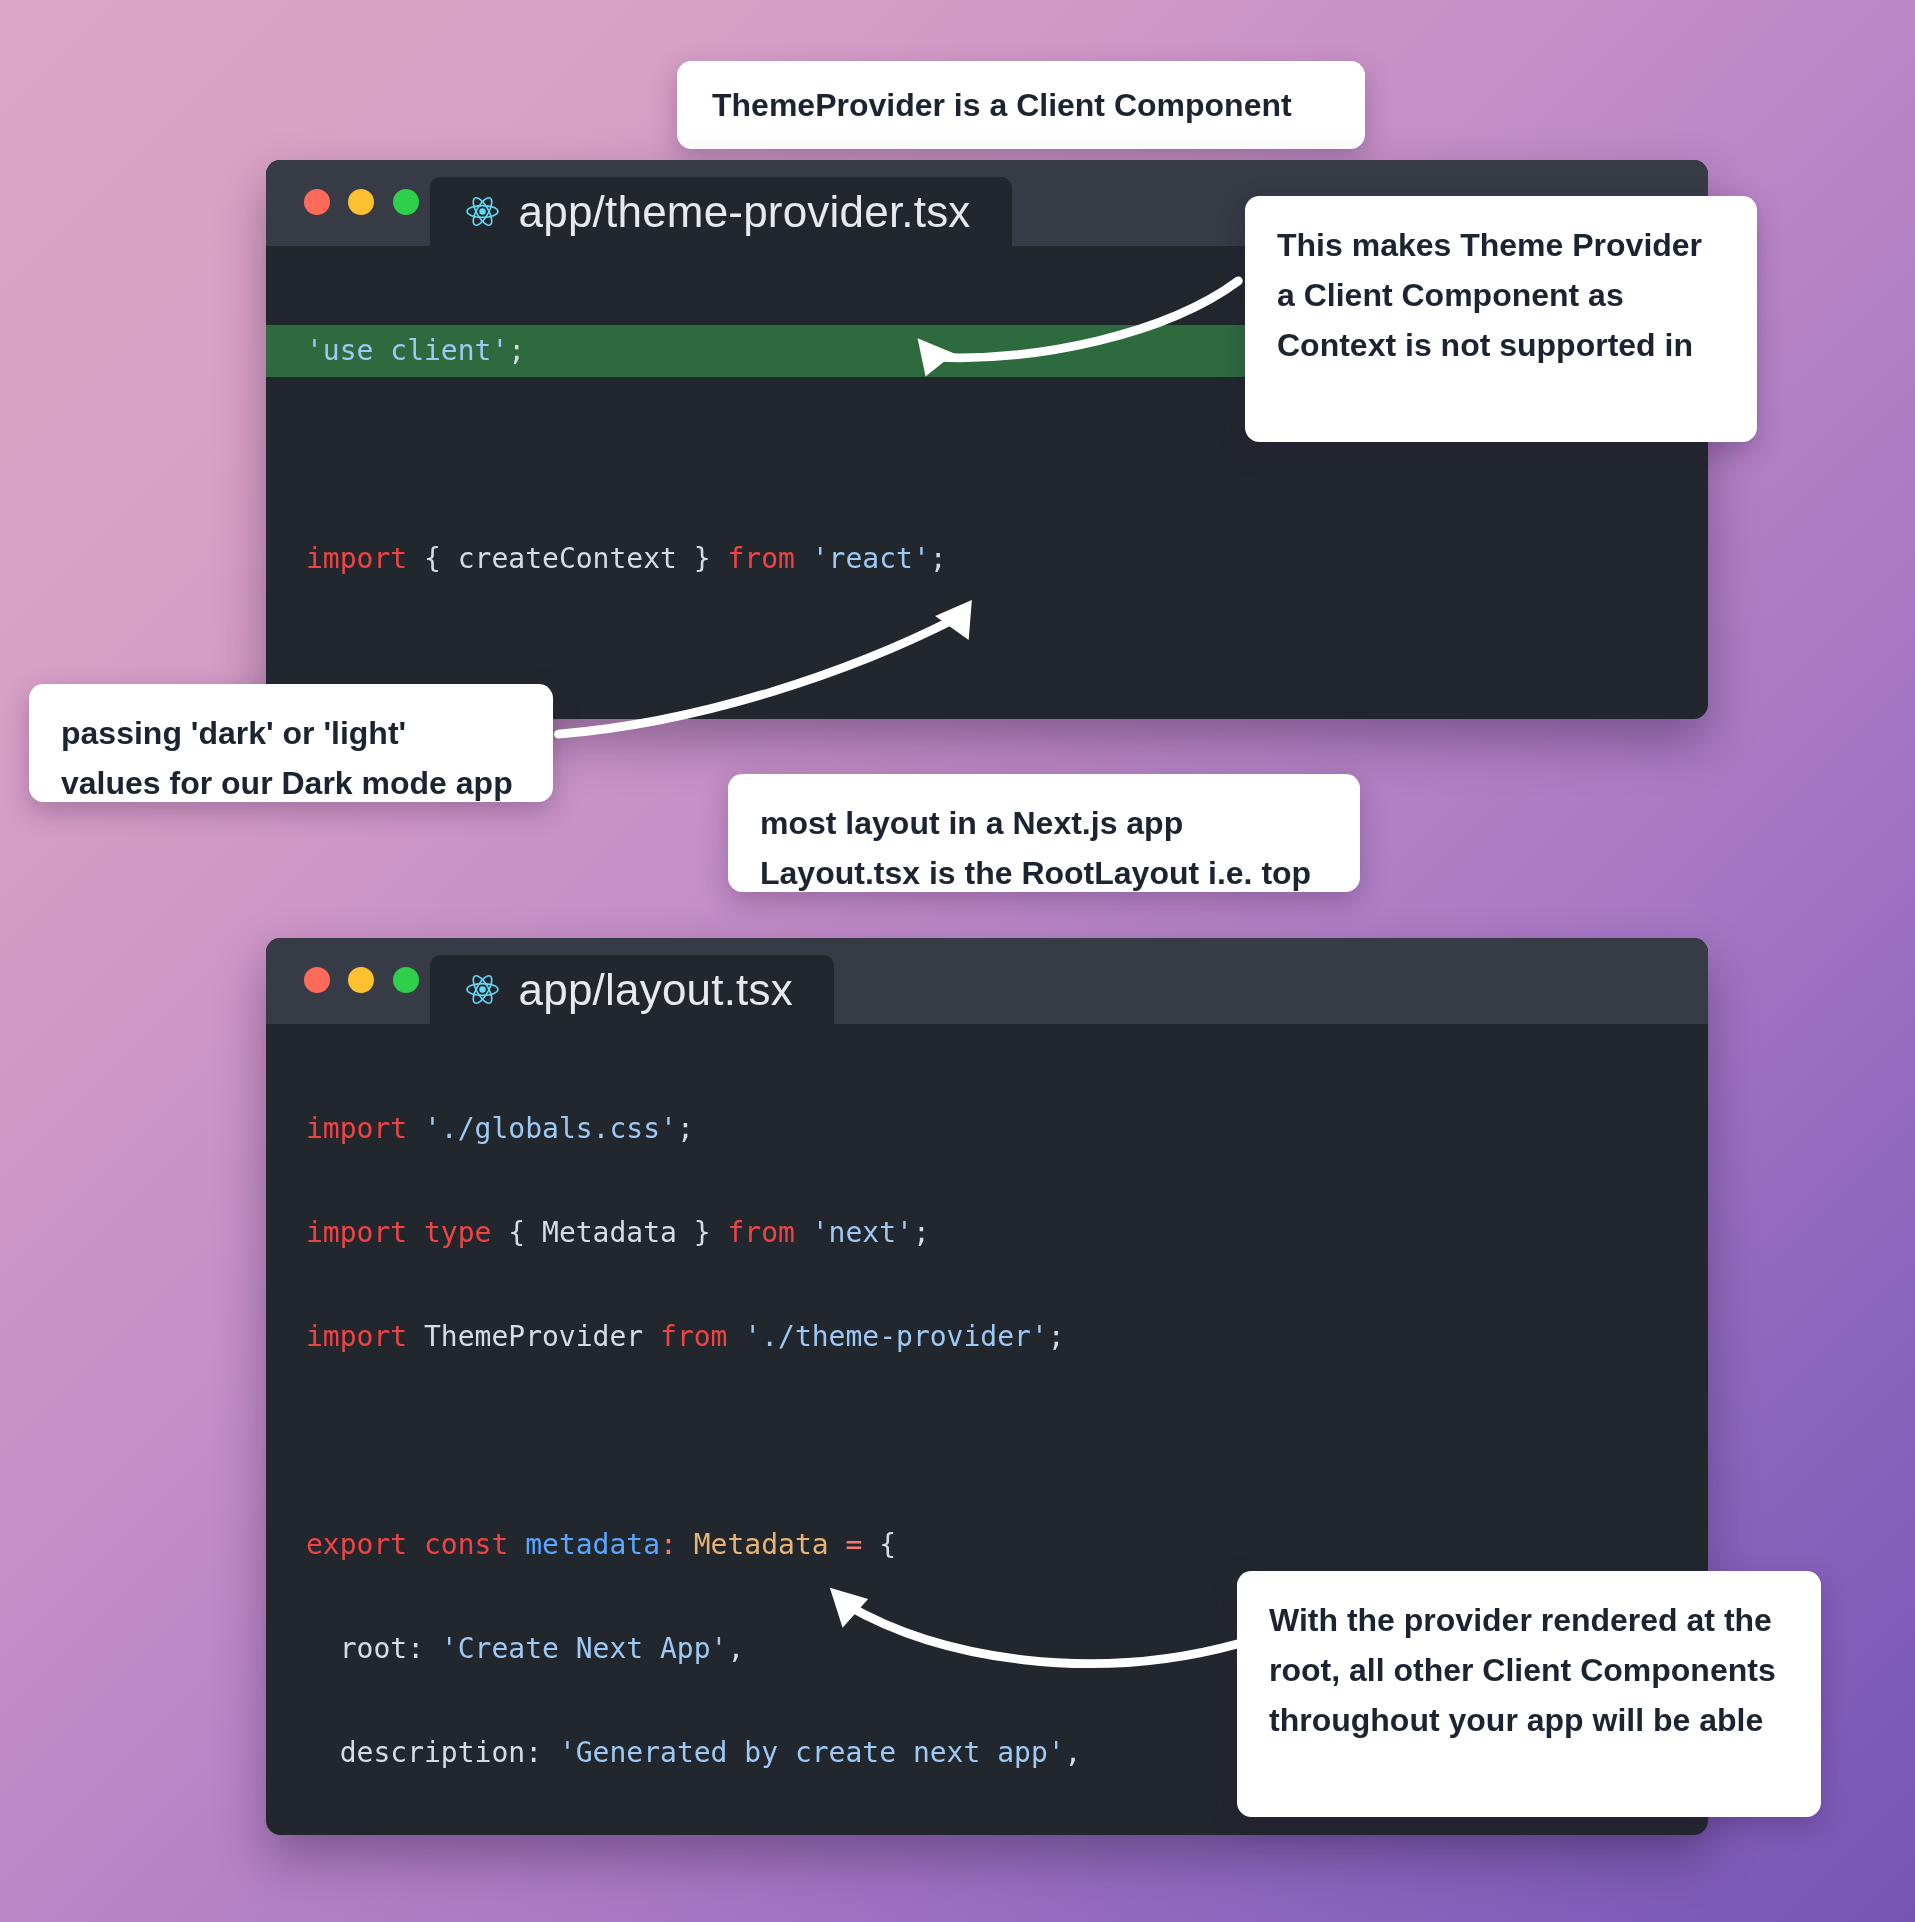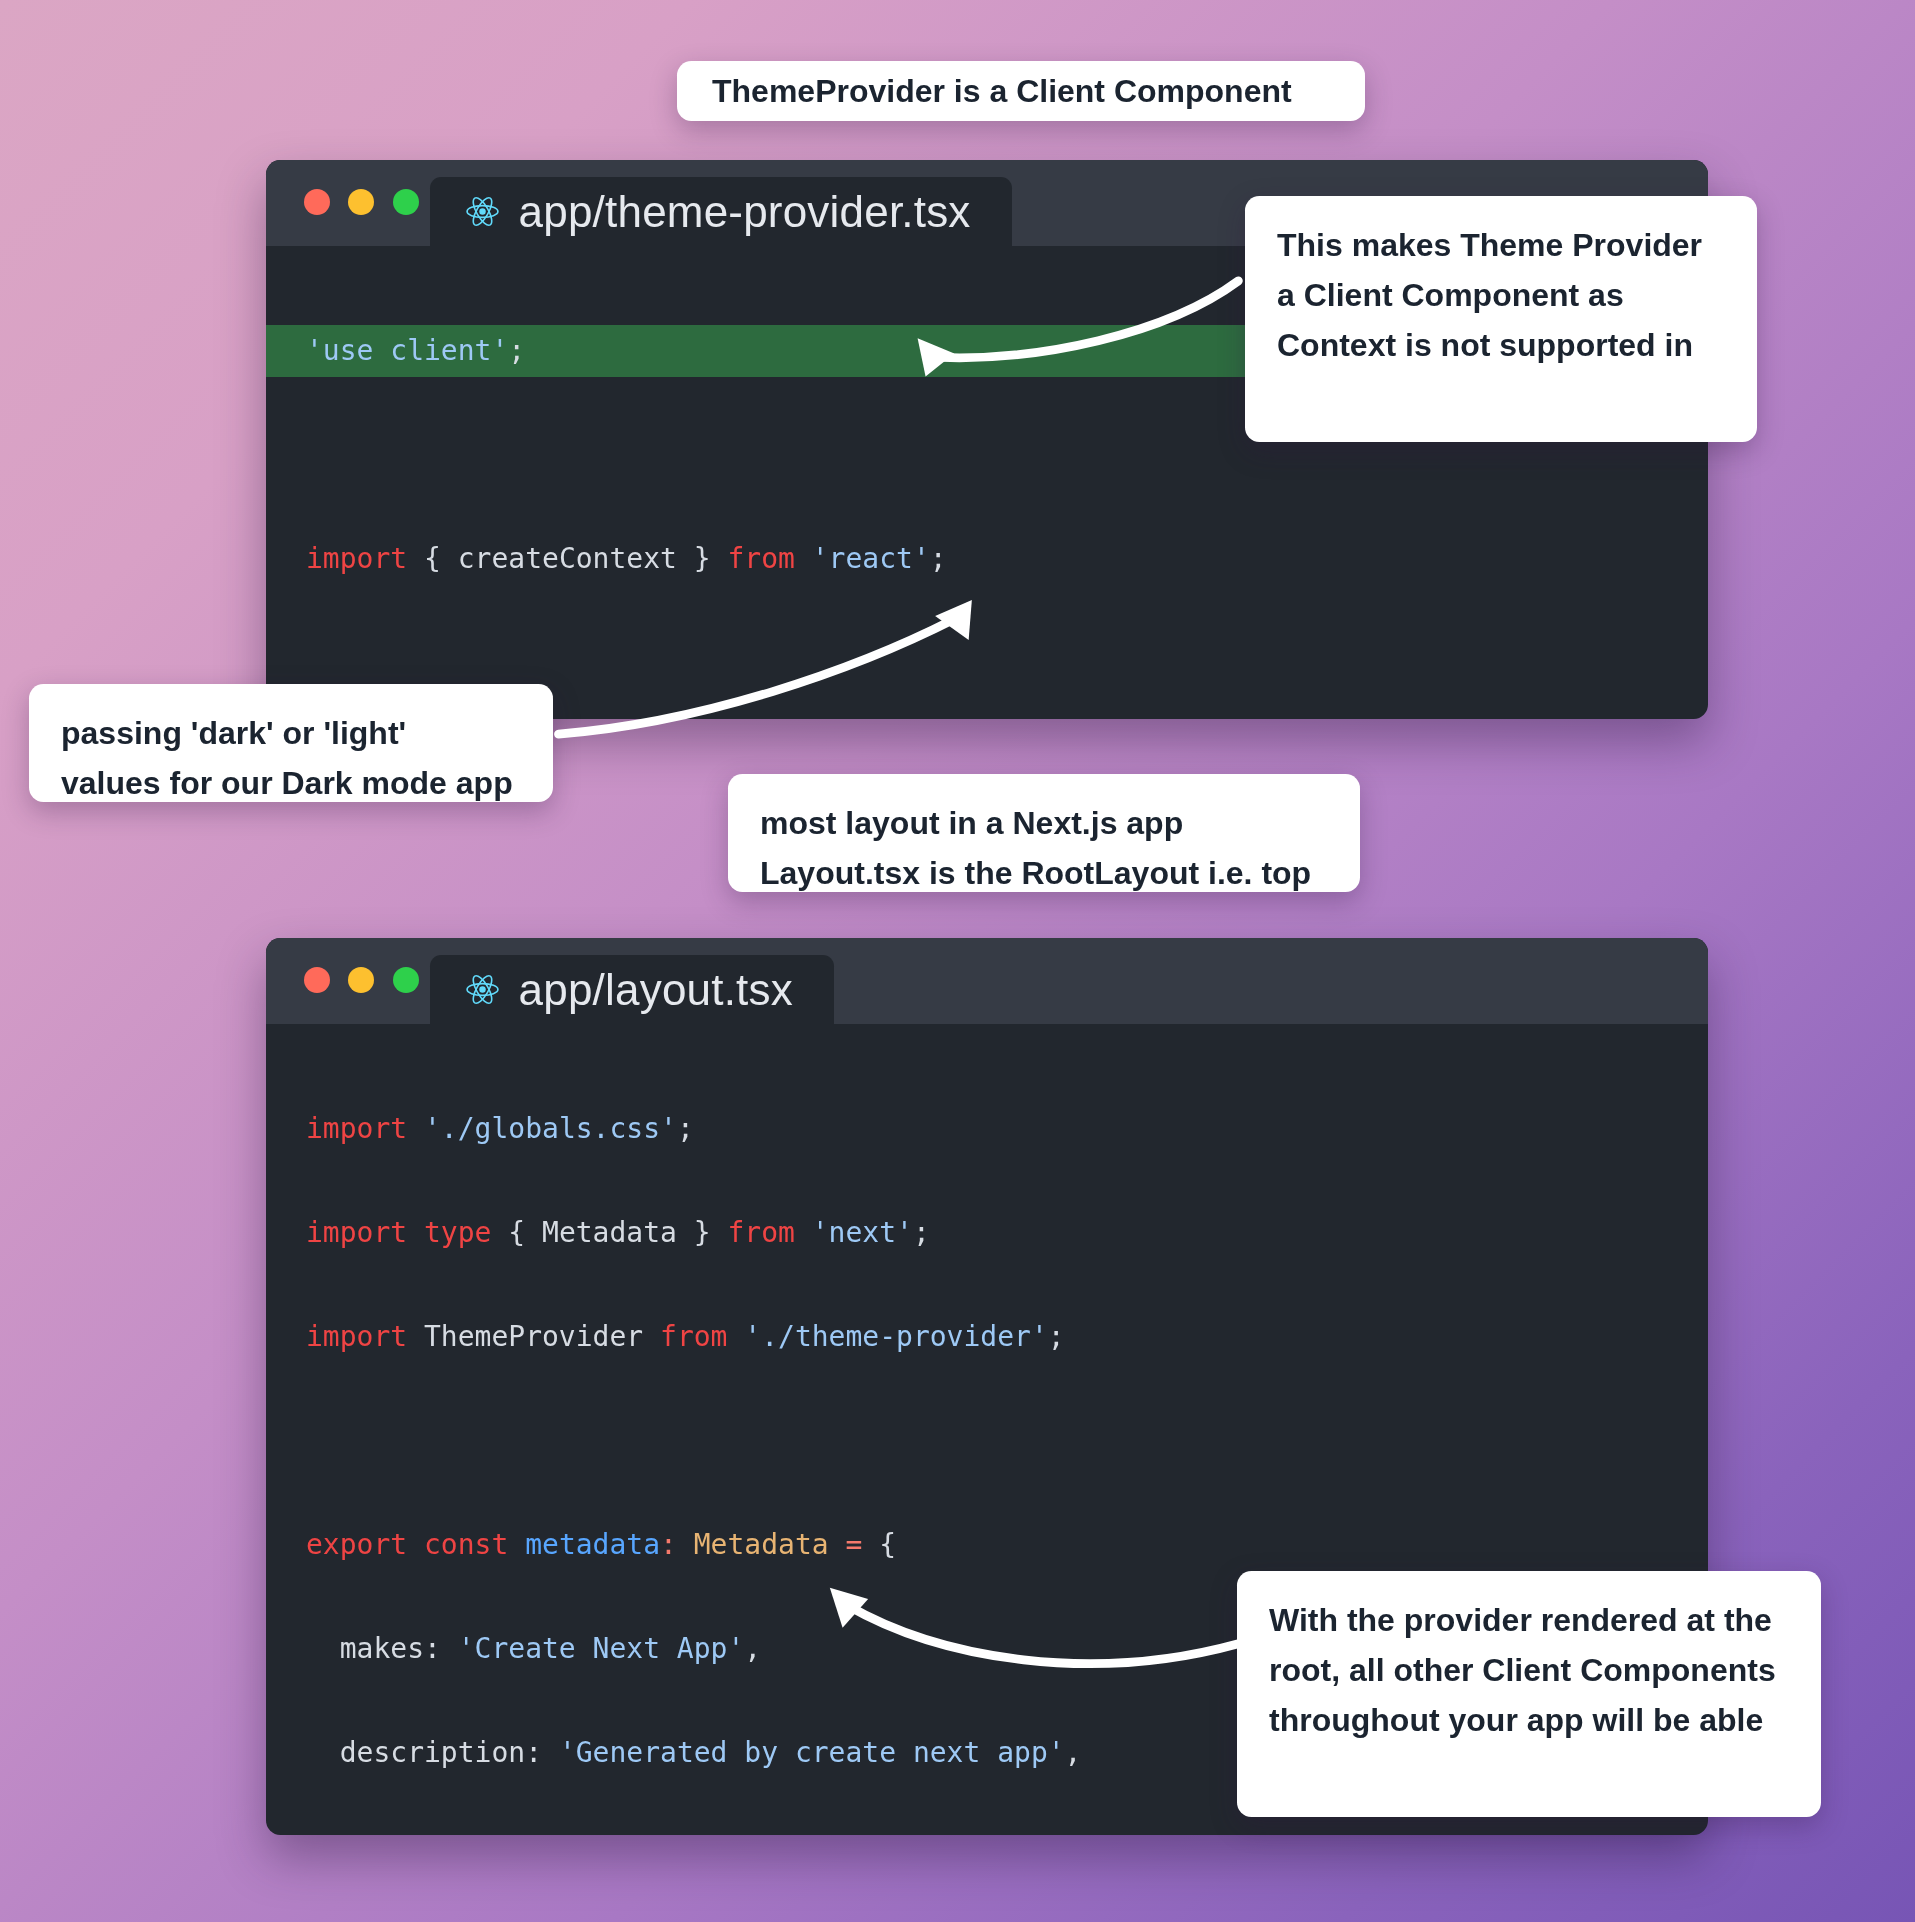--- a/index.html
+++ b/index.html
@@ -106,21 +106,21 @@
     position: absolute;
     inset: 0;
     pointer-events: none;
   }
 </style>
 </head>
 <body>
 
 <div class="stage">
 
-  <div class="callout" style="left:677px; top:61px; width:688px; height:60px; padding:18px 35px; display:flex; align-items:center;">
+  <div class="callout" style="left:677px; top:61px; width:688px; height:88px; padding:18px 35px; display:flex; align-items:center;">
     <span>ThemeProvider is a Client Component</span>
   </div>
 
   <div class="window" style="left:266px; top:160px; width:1442px; height:559px;">
     <div class="titlebar">
       <div class="dots">
         <span class="dot red"></span>
         <span class="dot yellow"></span>
         <span class="dot green"></span>
       </div>
@@ -183,21 +183,21 @@
         </svg>
         <span class="tab-label">app/layout.tsx</span>
       </div>
     </div>
     <div class="code">
 <div class="ln"><span class="kw">import</span><span class="plain"> </span><span class="str">'./globals.css'</span><span class="plain">;</span></div>
 <div class="ln"><span class="kw">import</span><span class="plain"> </span><span class="kw">type</span><span class="plain"> { Metadata } </span><span class="kw">from</span><span class="plain"> </span><span class="str">'next'</span><span class="plain">;</span></div>
 <div class="ln"><span class="kw">import</span><span class="plain"> ThemeProvider </span><span class="kw">from</span><span class="plain"> </span><span class="str">'./theme-provider'</span><span class="plain">;</span></div>
 <div class="ln"> </div>
 <div class="ln"><span class="kw">export</span><span class="plain"> </span><span class="kw">const</span><span class="plain"> </span><span class="type">metadata</span><span class="op">:</span><span class="plain"> </span><span class="param">Metadata</span><span class="plain"> </span><span class="op">=</span><span class="plain"> {</span></div>
-<div class="ln"><span class="plain">  makes: </span><span class="str">'Create Next App'</span><span class="plain">,</span></div>
+<div class="ln"><span class="plain">  root: </span><span class="str">'Create Next App'</span><span class="plain">,</span></div>
 <div class="ln"><span class="plain">  description: </span><span class="str">'Generated by create next app'</span><span class="plain">,</span></div>
 <div class="ln"></div>
 
 
 
 
 
 
 
 

